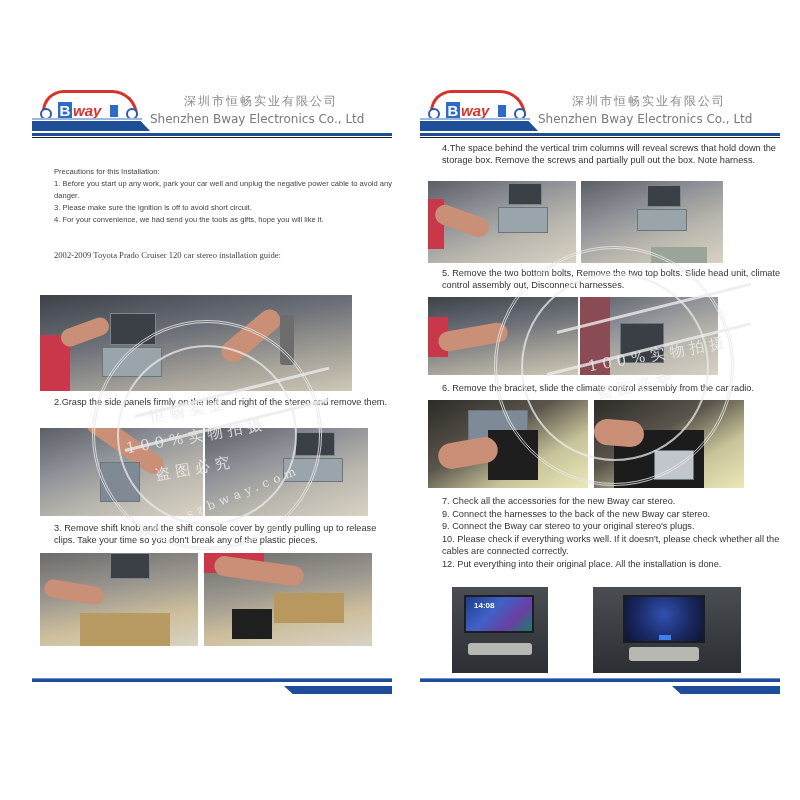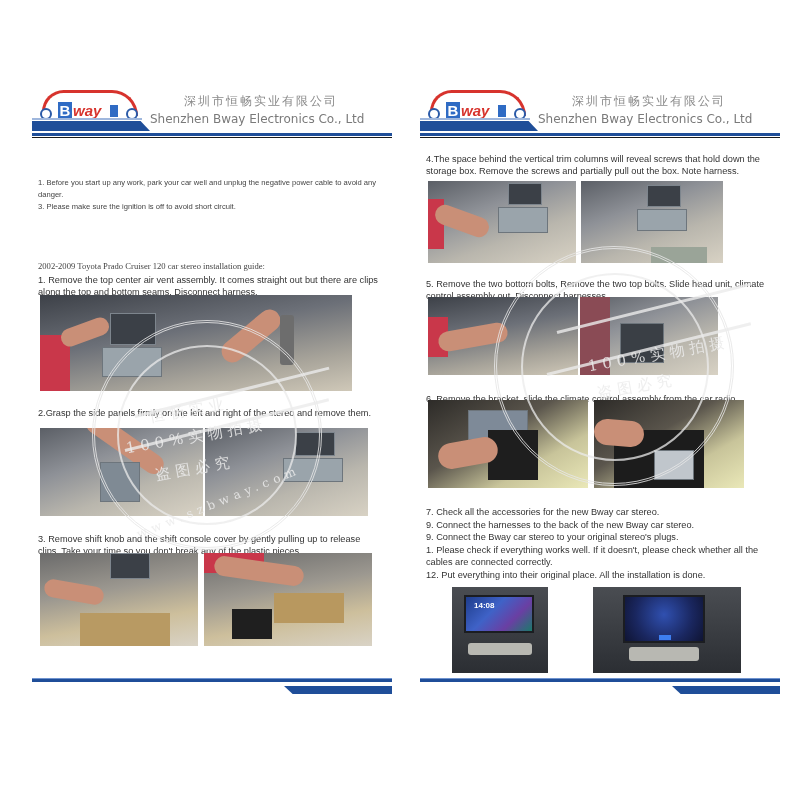--- a/index.html
+++ b/index.html
@@ -33,21 +33,21 @@
   
   .ftr-rule { position: absolute; left: 0; top: 596px; width: 100%; height: 4px; background: #1f4e99; border-top: 1px solid #6f93cf; }
   .ftr-tab { position: absolute; right: 0; top: 604px; width: 108px; height: 8px; background: #1f4e99;
              clip-path: polygon(0 0, 100% 0, 100% 100%, 8% 100%); }
 
   
   .title { position: absolute; left: 6px; top: 64px; font: bold 12.5px/16px "Liberation Sans", sans-serif; color: #111; }
   .small { font: 7.6px/12px "Liberation Sans", sans-serif; color: #444; }
   .body { font: 9.2px/12.3px "Liberation Sans", sans-serif; color: #333; }
   .serif-sub { font: 8.6px/12px "Liberation Serif", serif; color: #444; }
-  .blk { position: absolute; left: 6px; width: 345px; margin-top: 11px; }
+  .blk { position: absolute; left: 22px; width: 345px; }
 
   
   .photo { position: absolute; overflow: hidden; }
   .ph-interior { background: linear-gradient(160deg, #5b5f66 0%, #8e9197 35%, #b9b6ad 65%, #d8d2c4 100%); }
   .ph-dash { background: linear-gradient(170deg, #3d4148 0%, #6c7078 40%, #a9a59b 75%, #cfc8b8 100%); }
   .ph-bench { background: linear-gradient(150deg, #2d2b28 0%, #5a554c 40%, #c8c49a 70%, #eae8b8 100%); }
   .ph-console { background: linear-gradient(170deg, #6b6b6b 0%, #9c9890 40%, #cdbf9c 70%, #d9d3c6 100%); }
   .ph-screen { background: linear-gradient(180deg, #4a4d52 0%, #2b2e33 100%); }
   .arm { position: absolute; background: #c98f77; border-radius: 20px; }
   .shirt { position: absolute; background: #c9374a; }
@@ -81,26 +81,27 @@
     <div class="swoosh2"></div>
     <div class="swoosh"></div>
     <div class="cn-name">深圳市恒畅实业有限公司</div>
     <div class="en-name">Shenzhen Bway Electronics Co., Ltd</div>
     <div class="hdr-rule"></div>
     <div class="hdr-rule2"></div>
   </div>
 
 
   <div class="blk small" style="top:84px;">
+    <div>Precautions for this Installation:</div>
     <div>1. Before you start up any work, park your car well and unplug the negative power cable to avoid any danger.</div>
     <div>3. Please make sure the ignition is off to avoid short circuit.</div>
+    <div>4. For your convenience, we had send you the tools as gifts, hope you will like it.</div>
   </div>
 
   <div class="blk serif-sub" style="top:167px;">2002-2009 Toyota Prado Cruiser 120 car stereo installation guide:</div>
-  <div class="blk body" style="top:181px;">1. Remove the top center air vent assembly. It comes straight out but there are clips along the top and bottom seams. Disconnect harness.</div>
 
   <div class="photo ph-dash" style="left:8px;top:213px;width:312px;height:96px;">
     <div class="shirt" style="left:0;top:40px;width:30px;height:56px;"></div>
     <div class="arm" style="left:20px;top:28px;width:50px;height:18px;transform:rotate(-20deg);"></div>
     <div class="lcd" style="left:70px;top:18px;width:46px;height:32px;"></div>
     <div class="panel" style="left:62px;top:52px;width:60px;height:30px;"></div>
     <div class="arm" style="left:176px;top:30px;width:70px;height:22px;transform:rotate(-40deg);"></div>
     <div class="vent" style="left:240px;top:20px;width:14px;height:50px;background:#6d6d6d;"></div>
   </div>
 
@@ -198,21 +199,21 @@
   <div class="photo ph-bench" style="left:174px;top:318px;width:150px;height:88px;">
     <div style="position:absolute;left:20px;top:30px;width:90px;height:58px;background:#1c1c1c;"></div>
     <div class="panel" style="left:60px;top:50px;width:40px;height:30px;background:#c0c6cc;"></div>
     <div class="arm" style="left:0;top:20px;width:50px;height:26px;transform:rotate(5deg);"></div>
   </div>
 
   <div class="blk body" style="top:413px;line-height:12.6px;">
     <div>7. Check all the accessories for the new Bway car stereo.</div>
     <div>9. Connect the harnesses to the back of the new Bway car stereo.</div>
     <div>9. Connect the Bway car stereo to your original stereo's plugs.</div>
-    <div>1. Please check if everything works well. If it doesn't, please check whether all the cables are connected correctly.</div>
+    <div>10. Please check if everything works well. If it doesn't, please check whether all the cables are connected correctly.</div>
     <div>12. Put everything into their original place. All the installation is done.</div>
   </div>
 
   <div class="photo ph-screen" style="left:32px;top:505px;width:96px;height:86px;">
     <div class="screen-ui" style="left:12px;top:8px;width:70px;height:38px;"></div>
     <div style="position:absolute;left:22px;top:14px;font:bold 8px 'Liberation Sans',sans-serif;color:#fff;">14:08</div>
     <div class="vent" style="left:16px;top:56px;width:64px;height:12px;"></div>
   </div>
   <div class="photo ph-screen" style="left:173px;top:505px;width:148px;height:86px;">
     <div class="screen-ui2" style="left:30px;top:8px;width:82px;height:48px;"></div>

